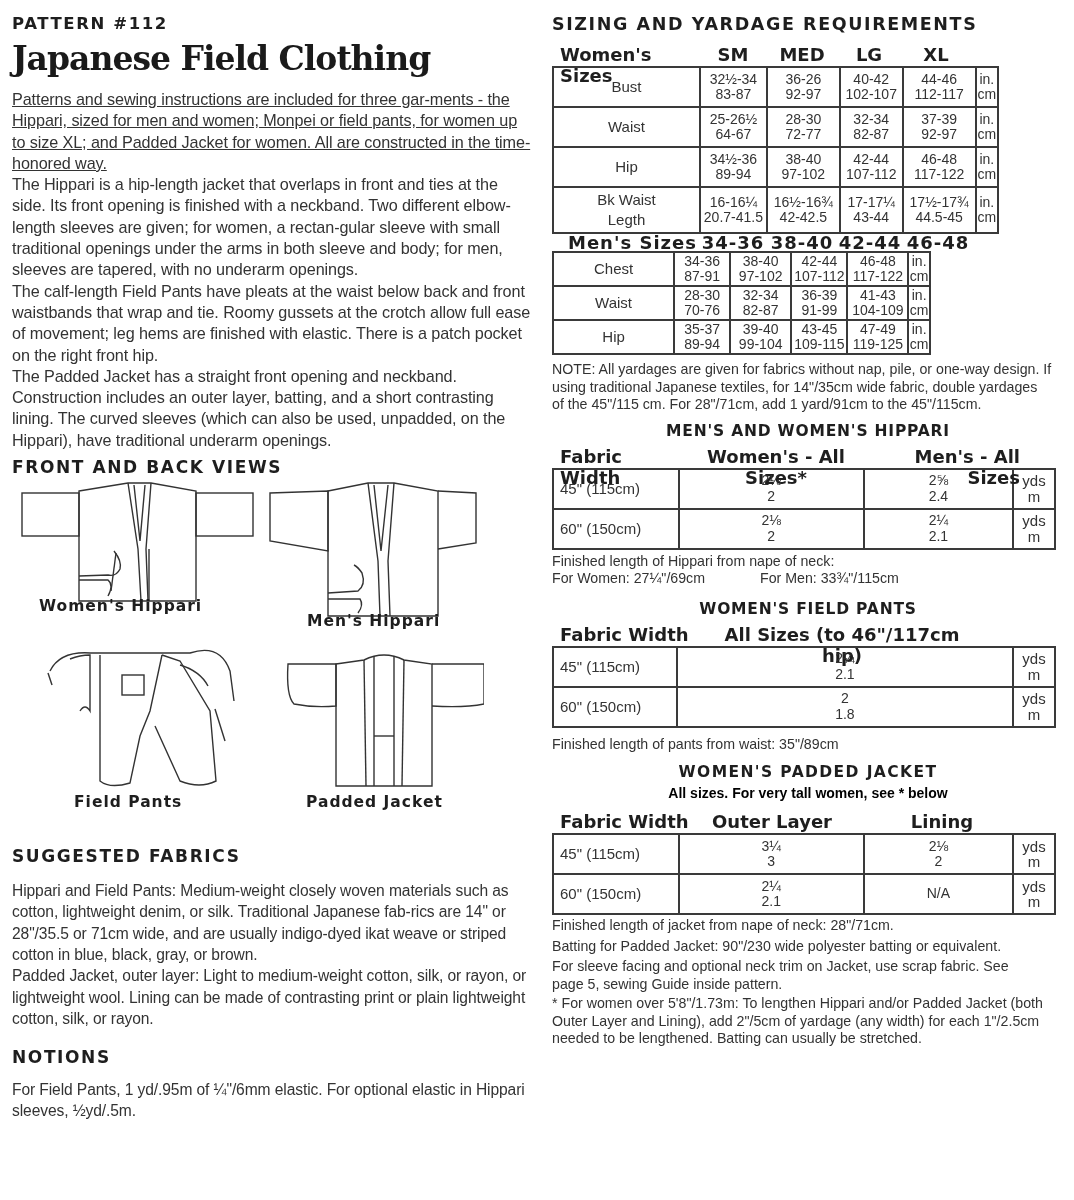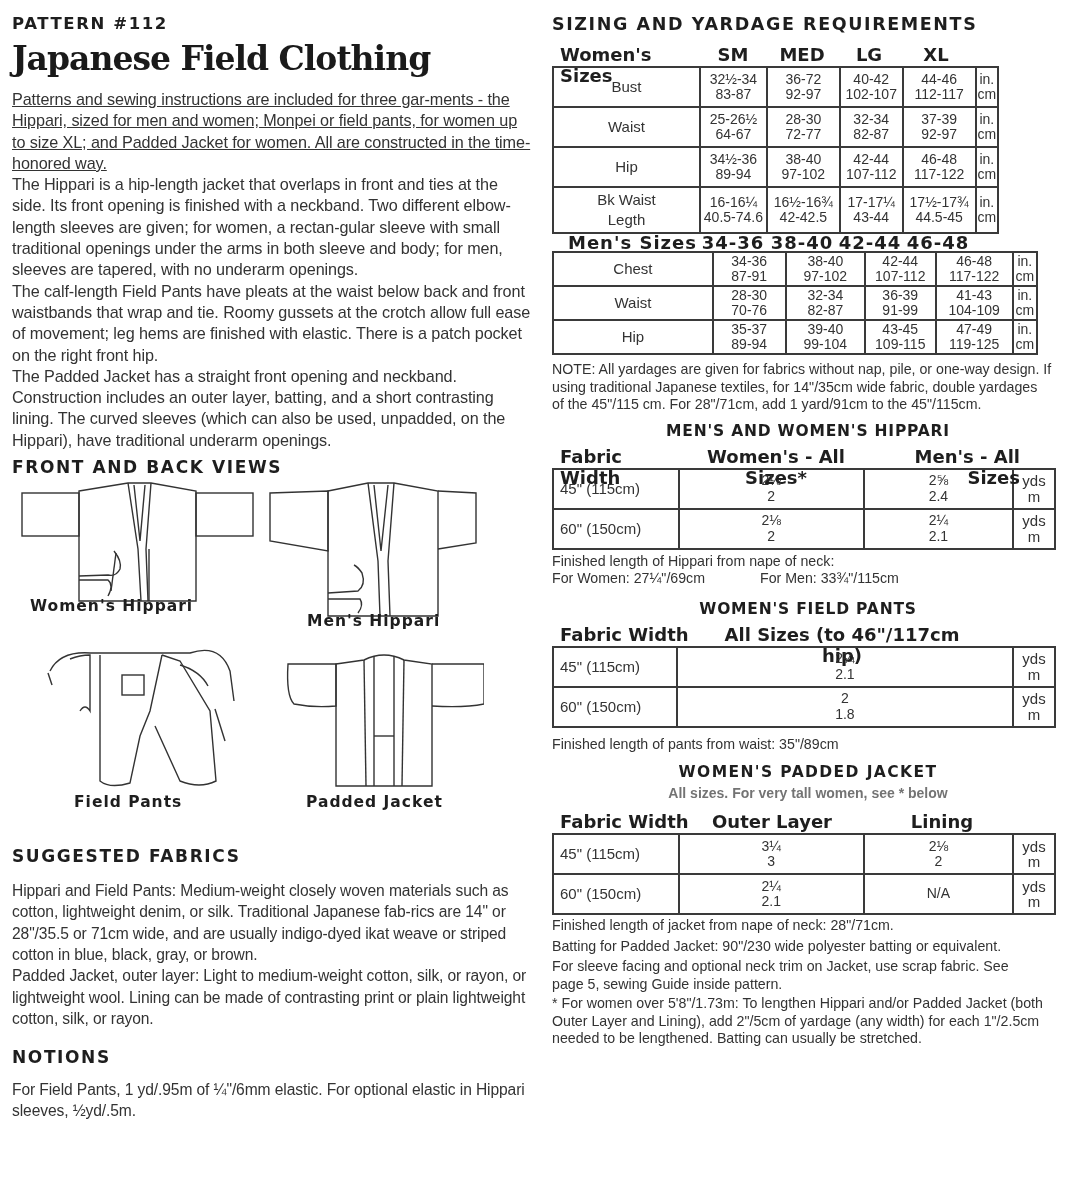--- a/index.html
+++ b/index.html
@@ -51,21 +51,21 @@
         <path d="M63 10 L112 2 L135 2 L180 10 L180 120 L63 120 Z"></path>
         <path d="M112 2 L122 68 L125 120"></path>
         <path d="M135 2 L130 68 L132 120"></path>
         <path d="M118 4 L124 60 L129 4"></path>
         <path d="M133 68 L133 120"></path>
         <path d="M63 95 L92 94 Q100 96 104 88 Q106 80 98 70"></path>
         <path d="M63 99 L92 99 Q98 104 92 115"></path>
         <path d="M100 72 L95 110"></path>
       </svg>
     </div>
-    <div class="fig-cap" style="left:18px;top:116px">Women's Hippari</div>
+    <div class="fig-cap" style="left:27px;top:116px">Women's Hippari</div>
 
     <div class="fig" style="left:246px;top:0">
       <svg width="220" height="140" viewBox="0 0 220 140" fill="none" stroke="#333" stroke-width="1.4">
         <path d="M12 12 L70 10 L70 70 L12 60 Z"></path>
         <path d="M180 10 L218 12 L218 62 L180 68"></path>
         <path d="M70 10 L110 2 L136 2 L180 10 L180 135 L70 135 Z"></path>
         <path d="M110 2 L120 80 L122 135"></path>
         <path d="M136 2 L130 80 L132 135"></path>
         <path d="M116 4 L123 70 L130 4"></path>
         <path d="M70 112 L100 110 Q108 104 104 92 Q100 86 96 84"></path>
@@ -132,21 +132,21 @@
         <col style="width:22px">
       </colgroup>
     <tbody>
         <tr style="height:40px">
       <td style="font-size:15px">Bust</td>
       <td>
             <div>32½-34</div>
             <div>83-87</div>
           </td>
       <td>
-            <div>36-72</div>
+            <div>36-26</div>
             <div>92-97</div>
           </td>
       <td>
             <div>40-42</div>
             <div>102-107</div>
           </td>
       <td>
             <div>44-46</div>
             <div>112-117</div>
           </td>
@@ -201,21 +201,21 @@
             <div>cm</div>
           </td>
     </tr>
     <tr style="height:46px">
       <td style="font-size:15px;line-height:20px">
             <div>Bk Waist</div>
             <div>Legth</div>
           </td>
       <td>
             <div>16-16¼</div>
-            <div>40.5-74.6</div>
+            <div>20.7-41.5</div>
           </td>
       <td>
             <div>16½-16¾</div>
             <div>42-42.5</div>
           </td>
       <td>
             <div>17-17¼</div>
             <div>43-44</div>
           </td>
       <td>
@@ -231,21 +231,21 @@
     </table>
 
   <div class="hdr-row" style="height:17px;align-items:center;letter-spacing:1px">
     <span style="width:148px;padding-left:16px">Men's Sizes</span>
     <span style="width:66px;text-align:center">34-36</span>
     <span style="width:72px;text-align:center">38-40</span>
     <span style="width:64px;text-align:center">42-44</span>
     <span style="width:72px;text-align:center">46-48</span>
   </div>
 
-  <table class="tbl" style="width:486px">
+  <table class="tbl" style="width:379px">
     <colgroup>
         <col style="width:145px">
         <col style="width:66px">
         <col style="width:72px">
         <col style="width:64px">
         <col style="width:70px">
         <col style="width:22px">
       </colgroup>
     <tbody>
         <tr style="height:34px">
@@ -406,21 +406,21 @@
       <td style="font-size:15px">
             <div>yds</div>
             <div>m</div>
           </td>
     </tr>
   </tbody>
     </table>
   <p class="small" style="margin-top:8px">Finished length of pants from waist: 35"/89cm</p>
 
   <div class="sub-h" style="margin-top:10px;letter-spacing:1.4px">WOMEN'S PADDED JACKET</div>
-  <div style="text-align:center;font-weight:bold;font-size:14px;margin-top:4px;color:#737373">All sizes. For very tall women, see * below</div>
+  <div style="text-align:center;font-weight:bold;font-size:14px;margin-top:4px;color:#000000">All sizes. For very tall women, see * below</div>
   <div class="hdr-row" style="margin-top:10px;height:20px">
     <span style="width:150px;padding-left:8px">Fabric Width</span>
     <span style="width:140px;text-align:center">Outer Layer</span>
     <span style="width:200px;text-align:center">Lining</span>
   </div>
   <table class="tbl" style="width:504px;margin-top:2px">
     <colgroup>
         <col style="width:126px">
         <col style="width:186px">
         <col style="width:150px">

